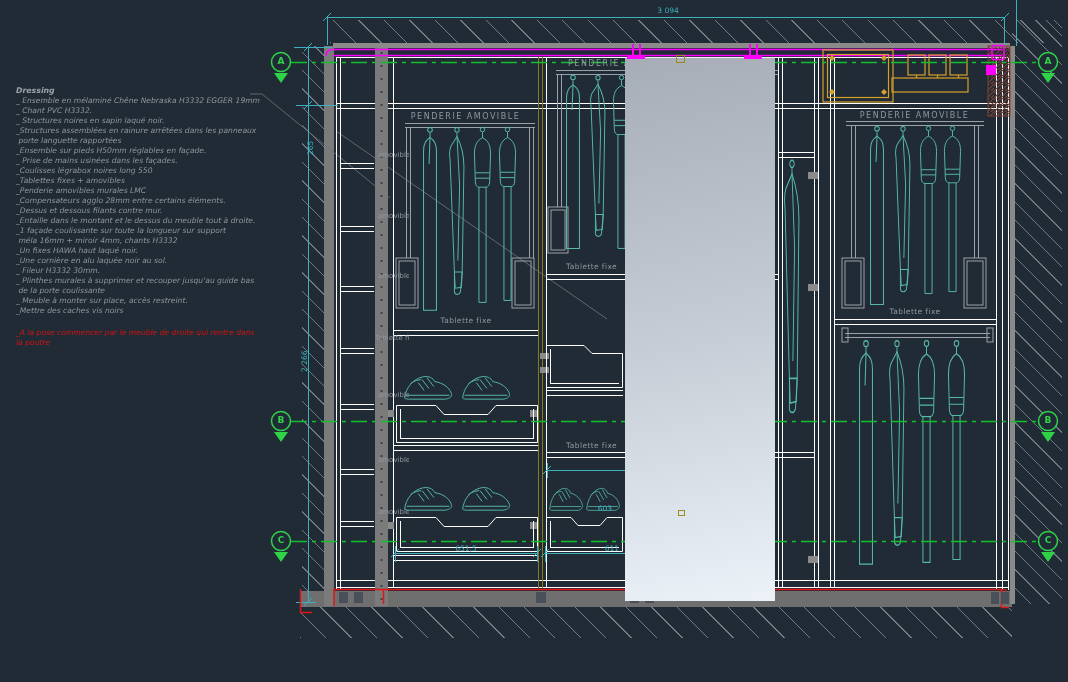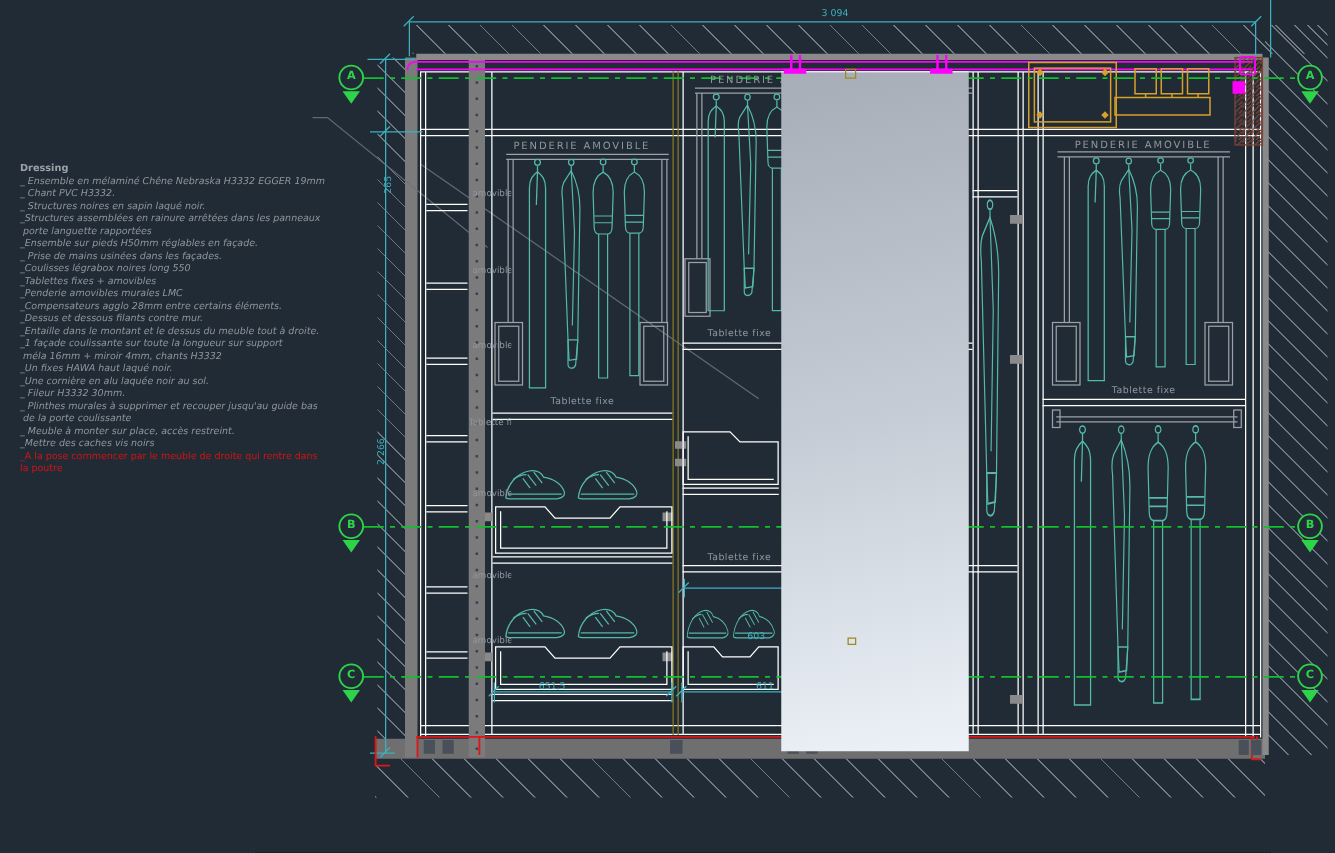--- a/index.html
+++ b/index.html
@@ -13,23 +13,23 @@
   .lbl{position:absolute;color:#8f979e;white-space:nowrap;z-index:3;}
   .pend{font-size:8px;letter-spacing:1.5px;}
   .tab{font-size:7.5px;letter-spacing:.4px;}
   .col-lbl{font-size:7px;width:31px;overflow:hidden;margin-left:32px;}
   .dim{position:absolute;color:#3cb0bd;font-size:7.5px;white-space:nowrap;z-index:3;}
   .vdim{transform:rotate(-90deg);transform-origin:left top;}
   .grid-letter{position:absolute;width:16px;text-align:center;color:#2fd34a;
                font-size:9px;font-weight:bold;z-index:3;}
   
   .notes{position:absolute;left:16px;top:86px;width:246px;z-index:8;}
-  .notes-title{color:#9ba2a9;font-size:7.8px;font-weight:bold;line-height:10px;margin-top:44px;}
+  .notes-title{color:#9ba2a9;font-size:7.8px;font-weight:bold;font-style:italic;line-height:10px;}
   .note-line{color:#8e959c;font-size:7.6px;font-style:italic;line-height:10px;white-space:pre;}
-  .note-warn{color:#d01414;font-size:7.6px;line-height:10px;margin-top:0;}
+  .note-warn{color:#d01414;font-size:7.6px;font-style:italic;line-height:10px;margin-top:12px;}
   
   .graybar{background:#7b7b7b;}
   .mirror{background:linear-gradient(168deg,#a6adb7 0%,#c7cdd6 52%,#ecf2f8 100%);
           border-top:1px solid #eef2f6;z-index:6;}
   .mag{background:#ff00ff;z-index:7;}
 </style>
 </head>
 <body>
 
 <div class="page">
@@ -293,21 +293,21 @@
   <div class="lbl col-lbl" style="left:346px;top:212px;">amovible</div>
   <div class="lbl col-lbl" style="left:346px;top:272px;">amovible</div>
   <div class="lbl col-lbl" style="left:343px;top:334px;width:34px;">Tablette fixe</div>
   <div class="lbl col-lbl" style="left:346px;top:391px;">amovible</div>
   <div class="lbl col-lbl" style="left:346px;top:456px;">amovible</div>
   <div class="lbl col-lbl" style="left:346px;top:508px;">amovible</div>
 
   <div class="dim" style="left:648px;top:6px;width:40px;text-align:center;">3 094</div>
   <div class="dim vdim" style="left:306px;top:155px;">265</div>
   <div class="dim vdim" style="left:300px;top:372px;">2 266</div>
-  <div class="dim" style="left:431px;top:544px;width:70px;">651,5</div>
+  <div class="dim" style="left:431px;top:544px;width:70px;text-align:center;">651,5</div>
   <div class="dim" style="left:582px;top:544px;width:60px;text-align:center;">611</div>
   <div class="dim" style="left:580px;top:460px;width:50px;text-align:center;margin-top:44px;">603</div>
 
   <div class="grid-letter" style="left:273px;top:56px;">A</div>
   <div class="grid-letter" style="left:273px;top:415px;">B</div>
   <div class="grid-letter" style="left:273px;top:535px;">C</div>
   <div class="grid-letter" style="left:1040px;top:56px;">A</div>
   <div class="grid-letter" style="left:1040px;top:415px;">B</div>
   <div class="grid-letter" style="left:1040px;top:535px;">C</div>
 

